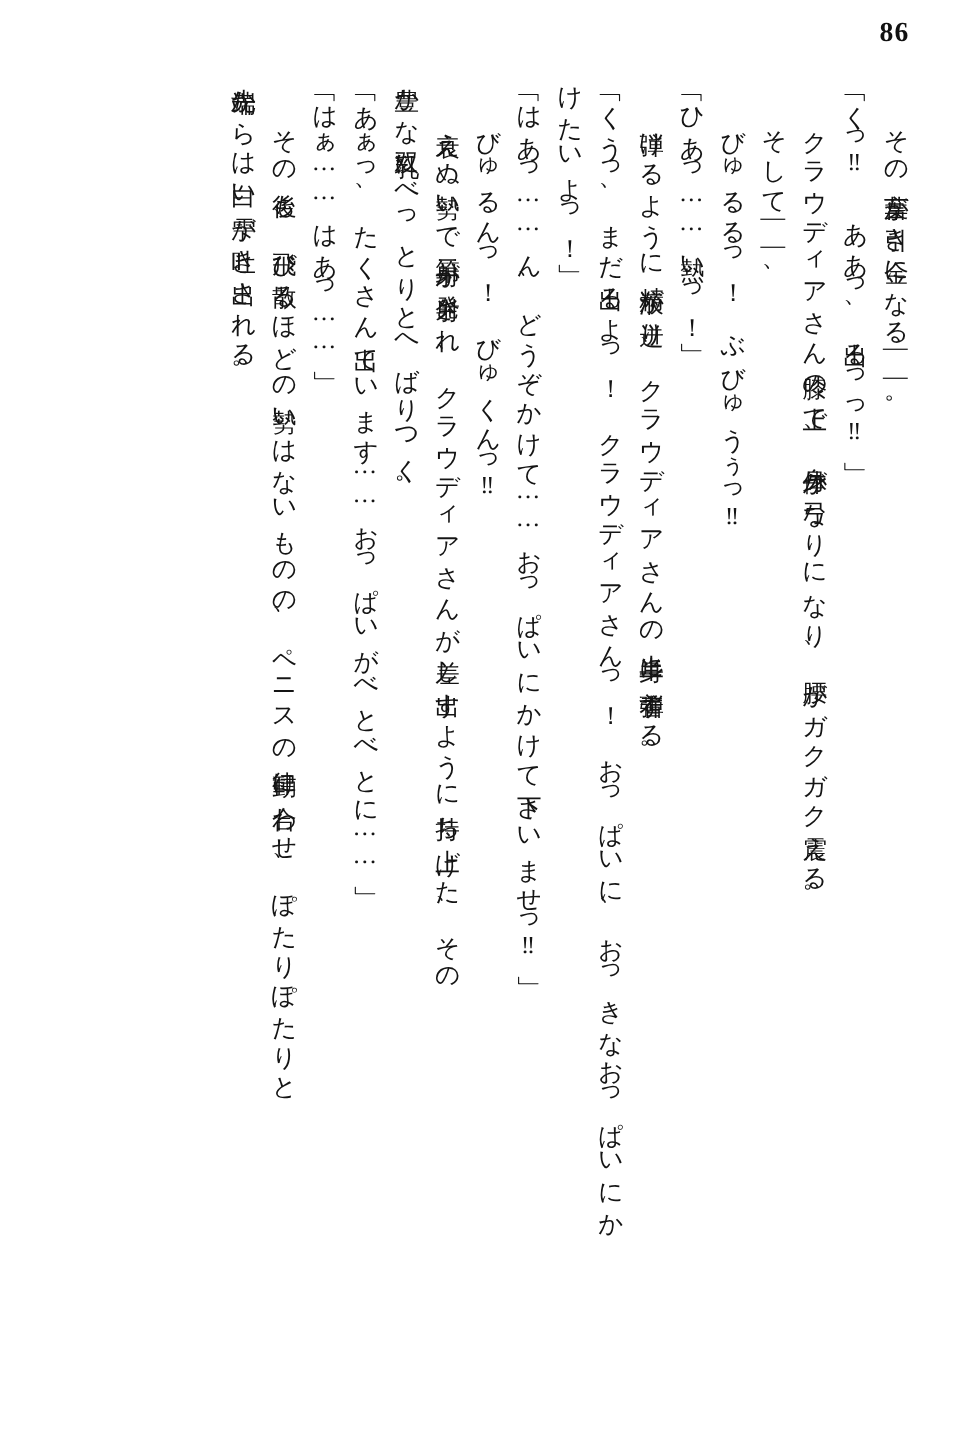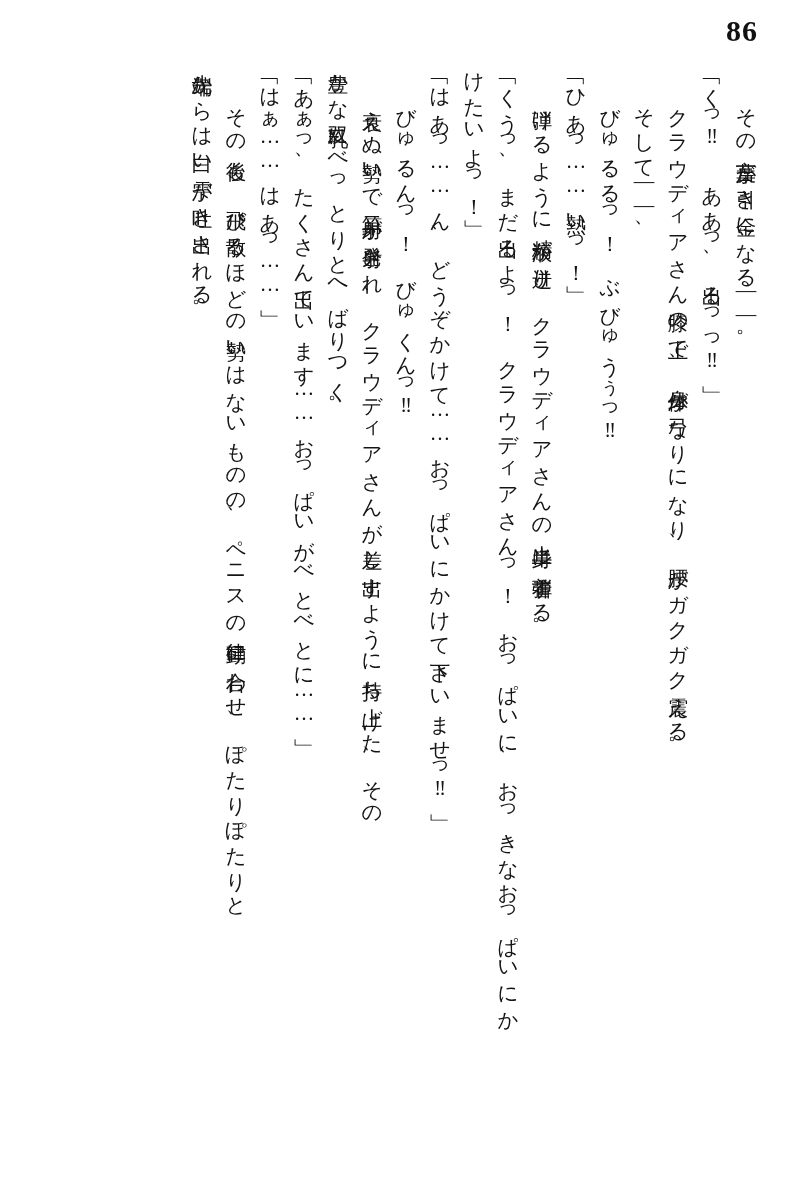--- a/index.html
+++ b/index.html
@@ -21,21 +21,21 @@
     height: 1200px;
     background: #ffffff;
     box-sizing: border-box;
   }
 
   
   #page-number {
     position: absolute;
     top: 14px;
     right: 42px;
-    font-size: 30px;
+    font-size: 23px;
     font-weight: bold;
     letter-spacing: 1px;
     font-family: "Liberation Serif", "DejaVu Serif", serif;
     color: #111111;
   }
 
   
   #text-block {
     position: absolute;
     top: 58px;

